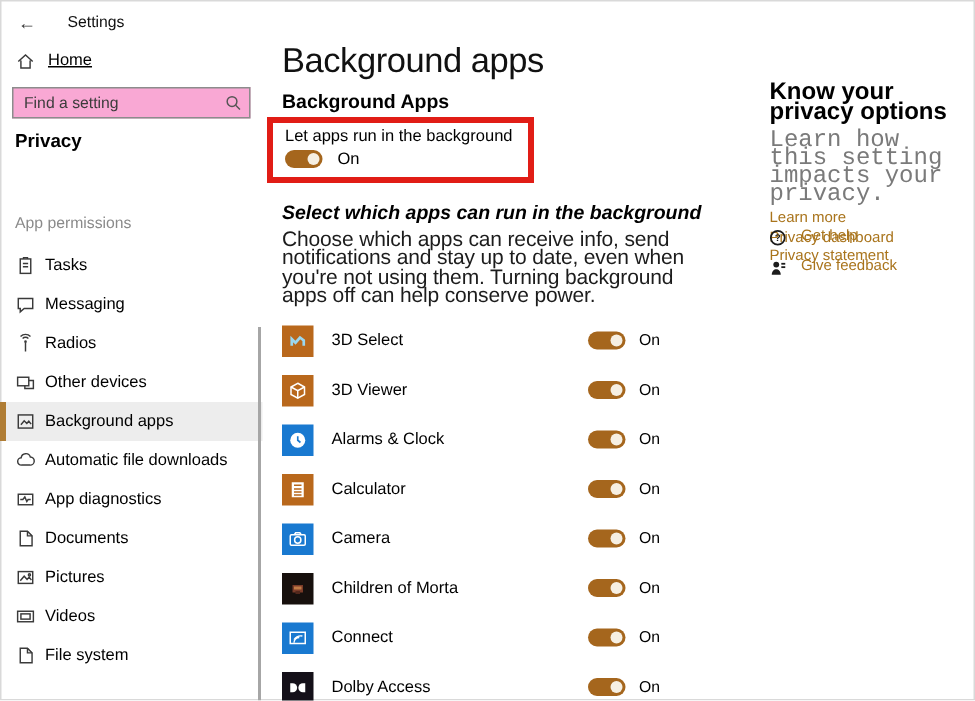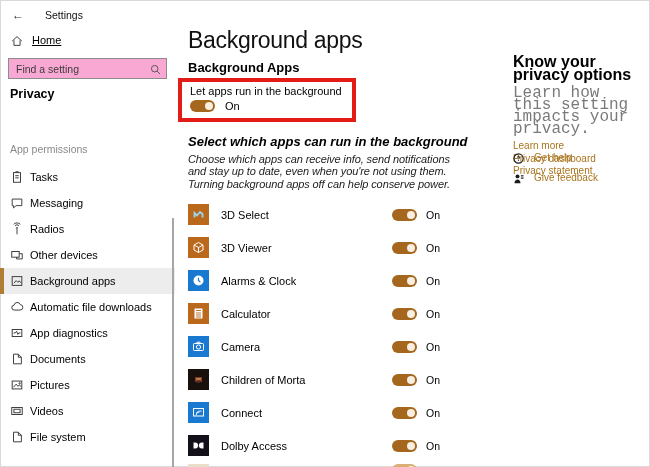--- a/index.html
+++ b/index.html
@@ -38,21 +38,21 @@
   h1.page-title { font-size:23px; font-weight:400; color:#111; line-height:26px; letter-spacing:-0.3px; }
   .sec-title { font-size:13px; font-weight:700; margin-top:7px; line-height:15px; }
   .highlight-box { border:4px solid #e11d16; width:fit-content; margin:3px 0 0 -10px; padding:3px 10px 6px 8px; background:#fff; }
   .toggle-label { font-size:11px; line-height:12px; white-space:nowrap; }
   .toggle-row { display:flex; align-items:center; gap:10px; margin-top:3px; }
   .toggle { width:25px; height:12px; border-radius:7px; background:#a5661d; position:relative; display:inline-block; cursor:pointer; flex:0 0 25px; }
   .toggle::after { content:""; position:absolute; right:2px; top:2px; width:8px; height:8px; border-radius:50%; background:#f6efe2; }
   .toggle.faded { background:#d9af76; }
   .state-label { font-size:11px; }
   .sec2-title { font-size:13px; font-weight:700; margin-top:12px; line-height:15px;font-style:italic; }
-  .desc { font-size:11px; line-height:12.4px; margin-top:4px; width:272px; color:#1c1c1c; letter-spacing:-0.1px;font-style:italic; }
+  .desc { font-size:14px; line-height:12.4px; margin-top:4px; width:272px; color:#1c1c1c; letter-spacing:-0.1px; }
   .apps { margin-top:8px; width:254px; }
   .app-row { height:33px; display:flex; align-items:center; }
   .app-row.partial { height:40px; align-items:flex-start; padding-top:2px; }
   .tile { width:21px; height:21px; flex:0 0 21px; display:flex; align-items:center; justify-content:center; }
   .tile-orange { background:#b9681c; }
   .tile-blue { background:#1979d0; }
   .tile-dark { background:#17100d; }
   .tile-black { background:#141019; }
   .tile-beige { background:#e8dec9; }
   .app-name { margin-left:12px; font-size:11px; }

